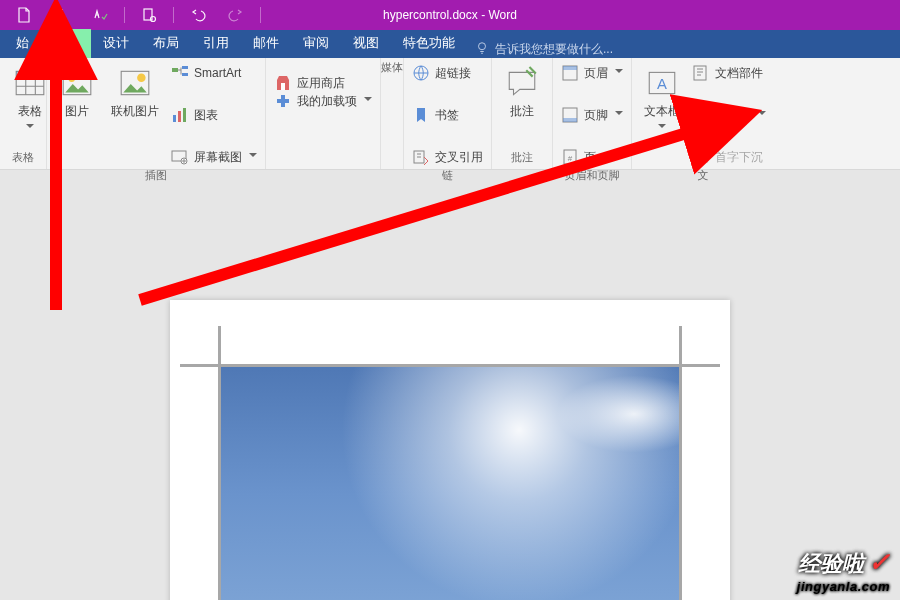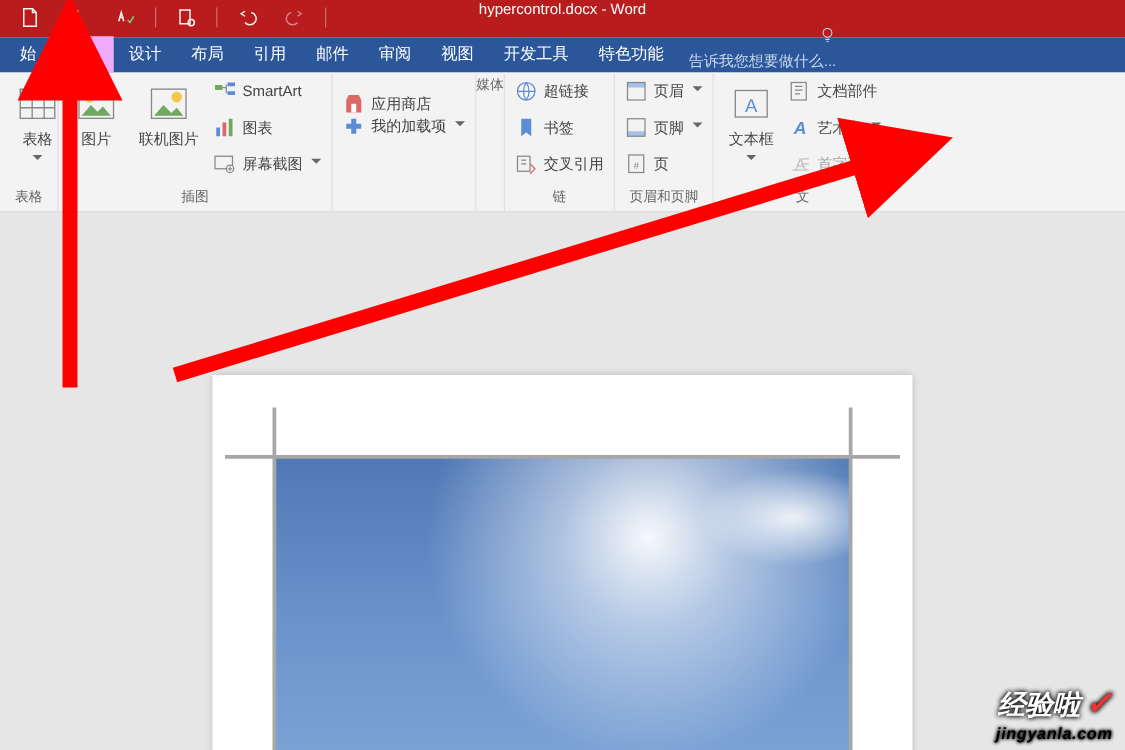--- a/index.html
+++ b/index.html
@@ -1,44 +1,44 @@
 <!DOCTYPE html>
 <html><head>
 <meta charset="utf-8">
 <style>
   * { margin:0; padding:0; box-sizing:border-box; font-family:"Microsoft YaHei","Segoe UI",sans-serif; }
   body { width:900px; height:600px; overflow:hidden; background:#e6e6e6; position:relative; }
 
   
-  .titlebar { height:30px; background:#b91c1c; display:flex; align-items:flex-start; color:#fff; font-size:12px; }
+  .titlebar { height:30px; background:#a21caf; display:flex; align-items:center; color:#fff; font-size:12px; }
   .tb-left { display:flex; align-items:center; gap:10px; padding-left:10px; }
   .tb-icon { width:28px; height:28px; display:flex; align-items:center; justify-content:center; opacity:.95; }
   .tb-icon svg { width:16px; height:16px; stroke:#fff; fill:none; stroke-width:1.2; }
   .tb-sep { width:1px; height:16px; background:rgba(255,255,255,.35); }
   .tb-title { position:absolute; left:50%; transform:translateX(-50%); font-size:12px; color:#fff; white-space:nowrap; }
 
   
   .tabs { height:28px; background:#2b579a; display:flex; align-items:flex-end; padding-left:4px; font-size:13px; color:#fff; }
   .tab { padding:5px 12px 6px; cursor:default; }
-  .tab.active { background:#f0abfc; color:#2b579a; }
-  .tellme { display:flex; align-items:flex-end; gap:6px; color:#c9d6ec; font-size:12px; margin-left:8px;flex-direction:column; }
+  .tab.active { background:#86efac; color:#2b579a; }
+  .tellme { display:flex; align-items:flex-start; gap:6px; color:#c9d6ec; font-size:12px; margin-left:8px; }
   .tellme svg { width:14px; height:14px; stroke:#c9d6ec; fill:none; }
 
   
   .ribbon { height:112px; background:#f3f3f3; border-bottom:1px solid #d8d8d8; display:flex; font-size:12px; color:#444; }
   .group { border-right:1px solid #e1e1e1; display:flex; flex-direction:column; }
   .group-body { flex:1; display:flex; align-items:flex-start; padding:6px 8px 0; gap:8px; }
   .group-label { text-align:center; font-size:11px; color:#666; padding:2px 0 4px; }
 
   .bigbtn { display:flex; flex-direction:column; align-items:center; gap:4px; padding:2px 4px; min-width:44px; }
   .bigbtn .ic { width:34px; height:34px; display:flex; align-items:center; justify-content:center; }
   .bigbtn span.lbl { font-size:12px; text-align:center; line-height:14px; }
   .bigbtn .caret { border:4px solid transparent; border-top-color:#666; margin-top:2px; }
 
-  .stack { display:flex; flex-direction:column; gap:11px; }
+  .stack { display:flex; flex-direction:column; gap:24px; }
   .row { display:flex; align-items:center; gap:5px; font-size:12px; white-space:nowrap; }
   .row .ic { width:18px; height:18px; display:flex; align-items:center; justify-content:center; }
   .row .caret { border:4px solid transparent; border-top-color:#666; margin-left:2px; }
 
   .disabled { opacity:.45; }
 
   .ic svg { width:100%; height:100%; }
 
   
   .docwrap { position:absolute; top:170px; left:0; right:0; bottom:0; display:flex; justify-content:center; }
@@ -121,21 +121,20 @@
 
 <div class="tabs">
   <div class="tab">始</div>
   <div class="tab active">插入</div>
   <div class="tab">设计</div>
   <div class="tab">布局</div>
   <div class="tab">引用</div>
   <div class="tab">邮件</div>
   <div class="tab">审阅</div>
   <div class="tab">视图</div>
-  <div class="tab">开发工具</div>
   <div class="tab">特色功能</div>
   <div class="tellme">
     <svg viewBox="0 0 16 16">
         <circle cx="8" cy="6" r="4"></circle>
         <path d="M6 12h4M7 14h2"></path>
       </svg>
     <span>告诉我您想要做什么...</span>
   </div>
 </div>
 
@@ -275,20 +274,35 @@
                 <path d="M12 9l4 4-4 4" fill="none" stroke="#d66"></path>
               </svg>
             </div>
           <span>交叉引用</span>
         </div>
       </div>
     </div>
     <div class="group-label">链</div>
   </div>
 
+  <div class="group">
+    <div class="group-body">
+      <div class="bigbtn">
+        <div class="ic">
+            <svg viewBox="0 0 32 32">
+              <path d="M4 6h24v16H14l-6 5v-5H4z" fill="none" stroke="#888"></path>
+              <path d="M20 4l6 6" stroke="#6fa95f" stroke-width="2"></path>
+              <path d="M23 1l6 6" stroke="#6fa95f" stroke-width="2"></path>
+            </svg>
+          </div>
+        <span class="lbl">批注</span>
+      </div>
+    </div>
+    <div class="group-label">批注</div>
+  </div>
 
   <div class="group">
     <div class="group-body">
       <div class="stack">
         <div class="row">
           <div class="ic">
               <svg viewBox="0 0 18 18">
                 <rect x="2" y="2" width="14" height="14" fill="none" stroke="#888"></rect>
                 <rect x="2" y="2" width="14" height="4" fill="#5b8dd6" opacity=".5"></rect>
               </svg>

